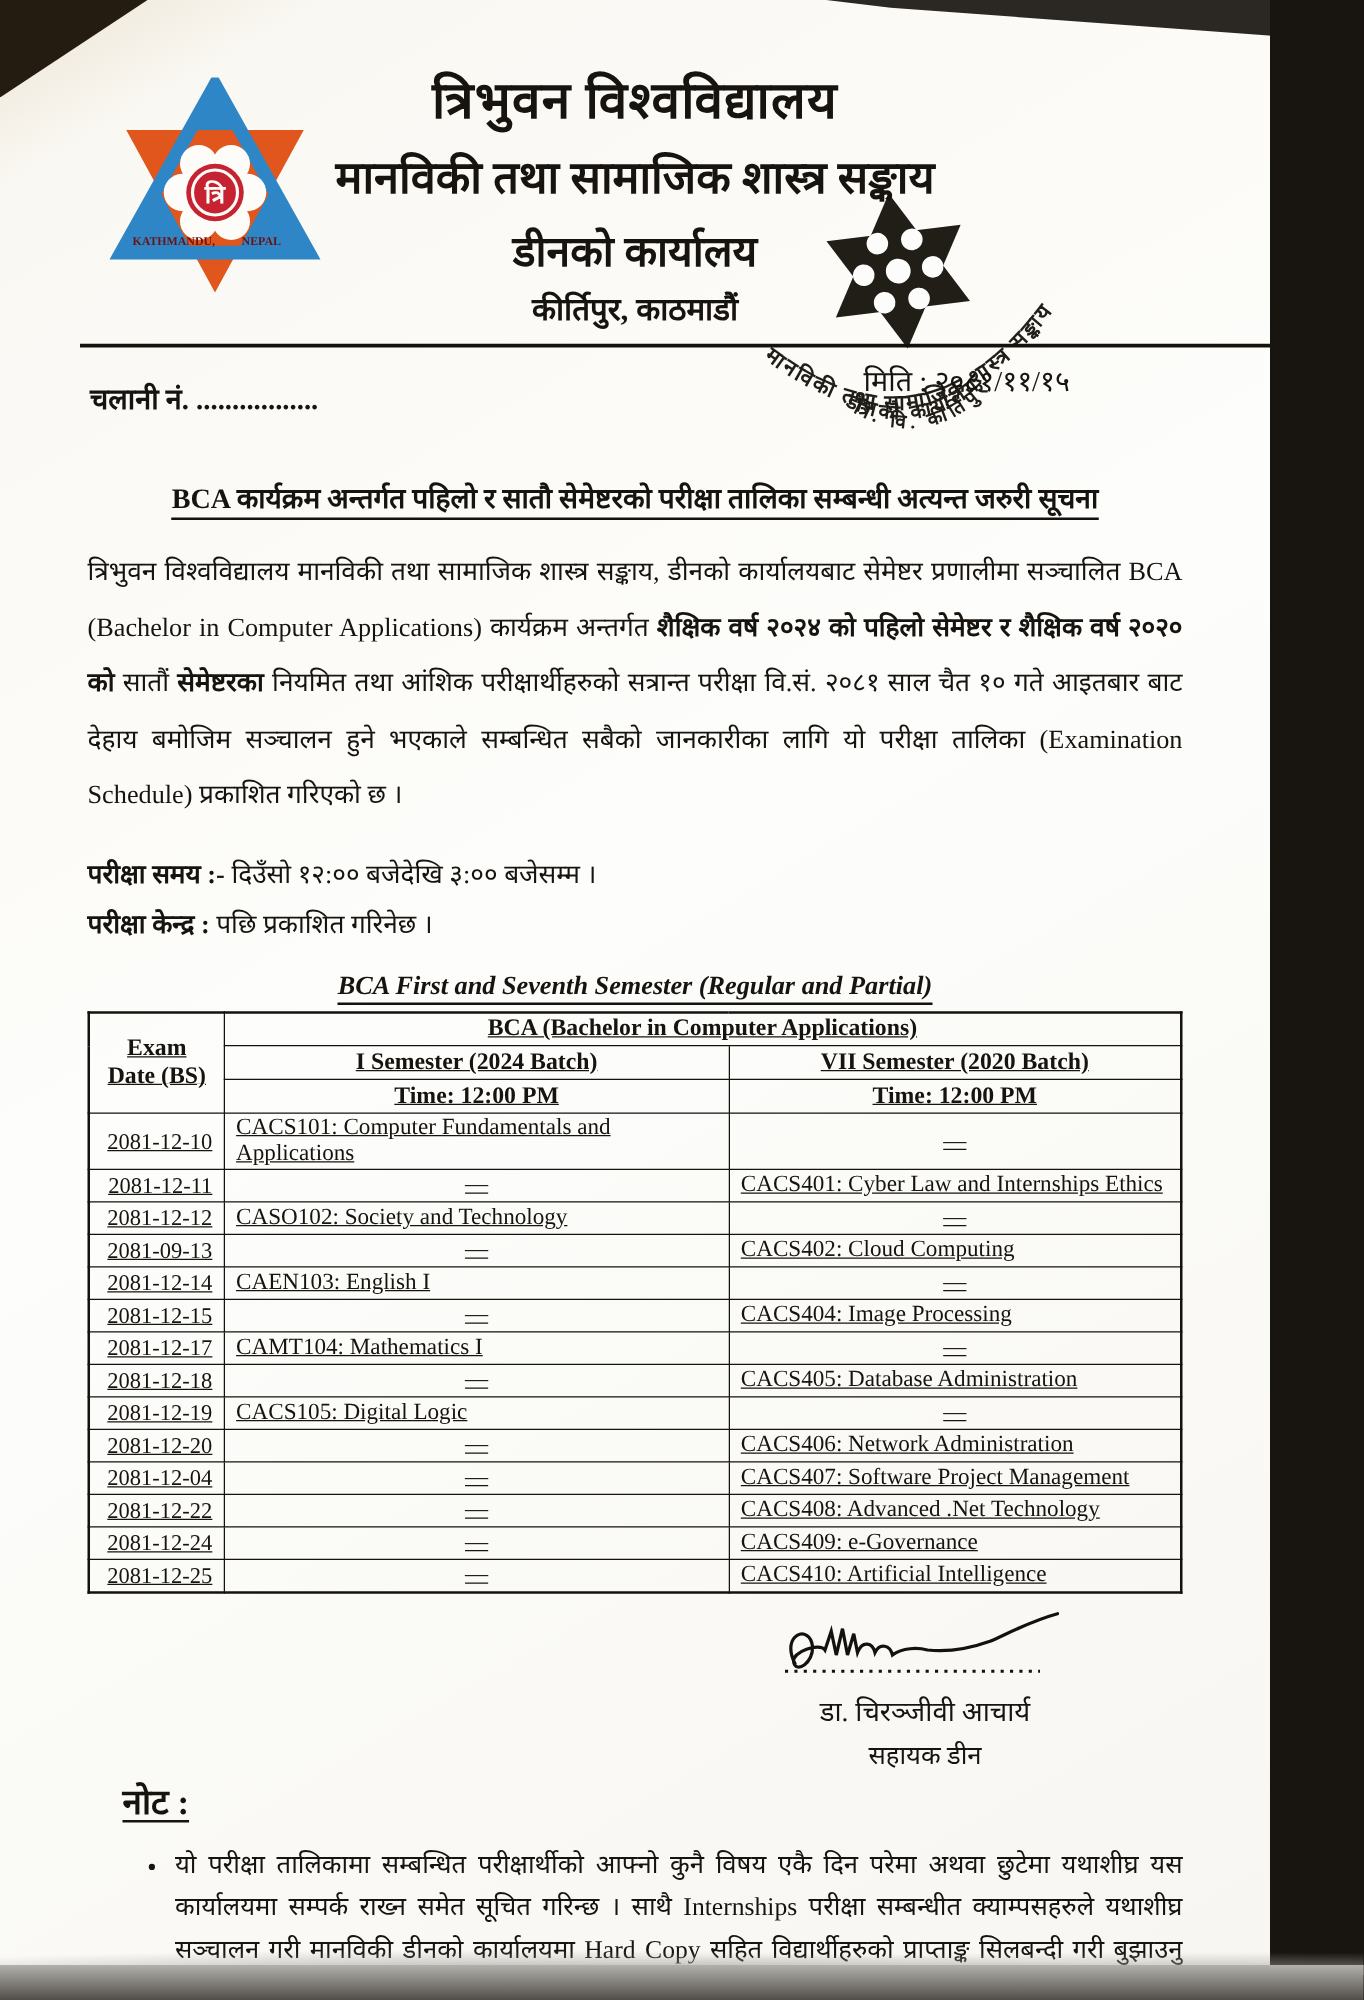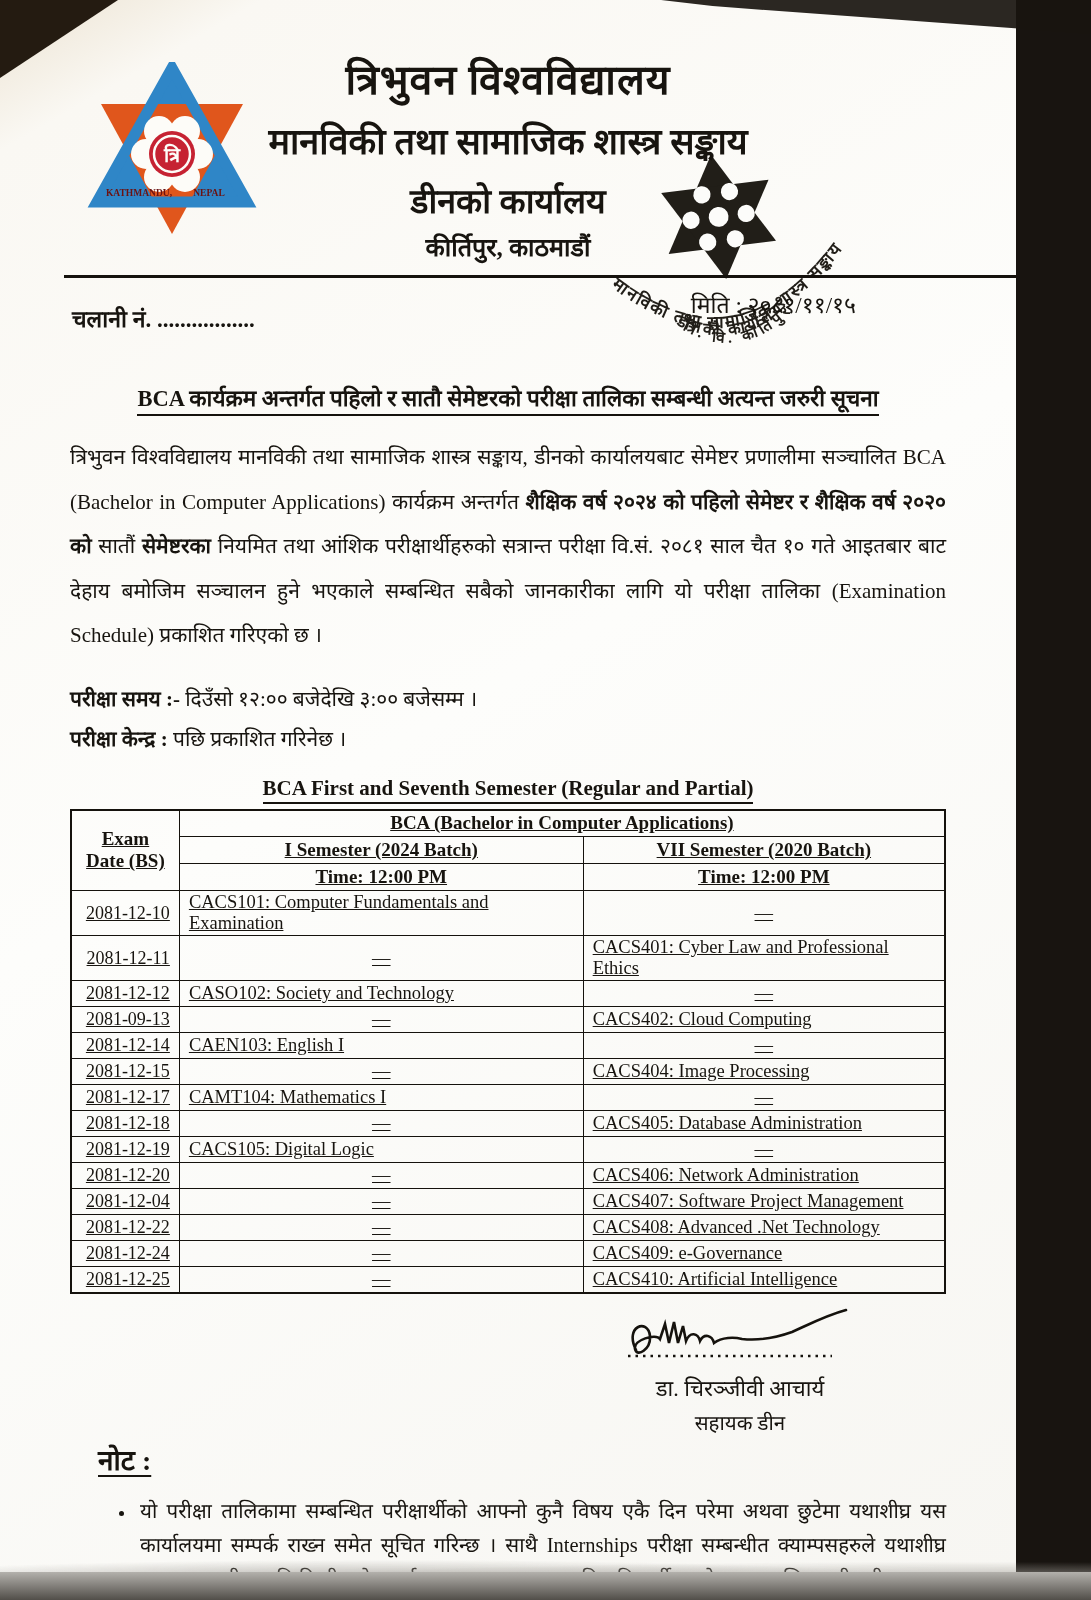--- a/index.html
+++ b/index.html
@@ -48,21 +48,21 @@
   .notice-title span { border-bottom:2.5px solid #15120d; padding-bottom:3px; }
 
   .body-par { margin-top:22px; font-size:21px; line-height:2.12; text-align:justify; }
   .body-par .b { font-weight:bold; }
 
   .exam-lines { margin-top:26px; font-size:21px; }
   .exam-lines .lbl { font-weight:bold; }
   .exam-line2 { margin-top:12px; }
 
   .table-caption { text-align:center; font-size:21px; font-weight:bold; margin-top:24px; }
-  .table-caption span { border-bottom:2.5px solid #15120d; padding-bottom:2px; }
+  .table-caption span { border-bottom:2.5px solid #15120d; padding-bottom:2px;font-style:italic; }
 
   table.exam { width:100%; border-collapse:collapse; margin-top:8px;
     border:2.5px solid #15120d;text-decoration:underline; }
   table.exam th, table.exam td { border:1.7px solid #15120d; padding:1px 9px; }
   table.exam th { font-size:19px; }
   td.date-cell { text-align:right; font-size:18px; white-space:nowrap; }
   td.course-cell { font-size:18.5px; }
   td.center { text-align:center; }
   th.exam-date-head { width:118px; font-size:19px; }
   col.c-date { width:12.4%; } col.c-s1 { width:46.2%; } col.c-s7 { width:41.4%; }
@@ -136,27 +136,27 @@
           <th>VII Semester (2020 Batch)</th>
         </tr>
         <tr>
           <th>Time: 12:00 PM</th>
           <th>Time: 12:00 PM</th>
         </tr>
       </thead>
       <tbody>
           <tr>
             <td class="date-cell">2081-12-10</td>
-            <td class="course-cell">CACS101: Computer Fundamentals and Examination</td>
+            <td class="course-cell">CACS101: Computer Fundamentals and Applications</td>
             <td class="course-cell center">—</td>
           </tr>
           <tr>
             <td class="date-cell">2081-12-11</td>
             <td class="course-cell center">—</td>
-            <td class="course-cell">CACS401: Cyber Law and Professional Ethics</td>
+            <td class="course-cell">CACS401: Cyber Law and Internships Ethics</td>
           </tr>
           <tr>
             <td class="date-cell">2081-12-12</td>
             <td class="course-cell">CASO102: Society and Technology</td>
             <td class="course-cell center">—</td>
           </tr>
           <tr>
             <td class="date-cell">2081-09-13</td>
             <td class="course-cell center">—</td>
             <td class="course-cell">CACS402: Cloud Computing</td>

